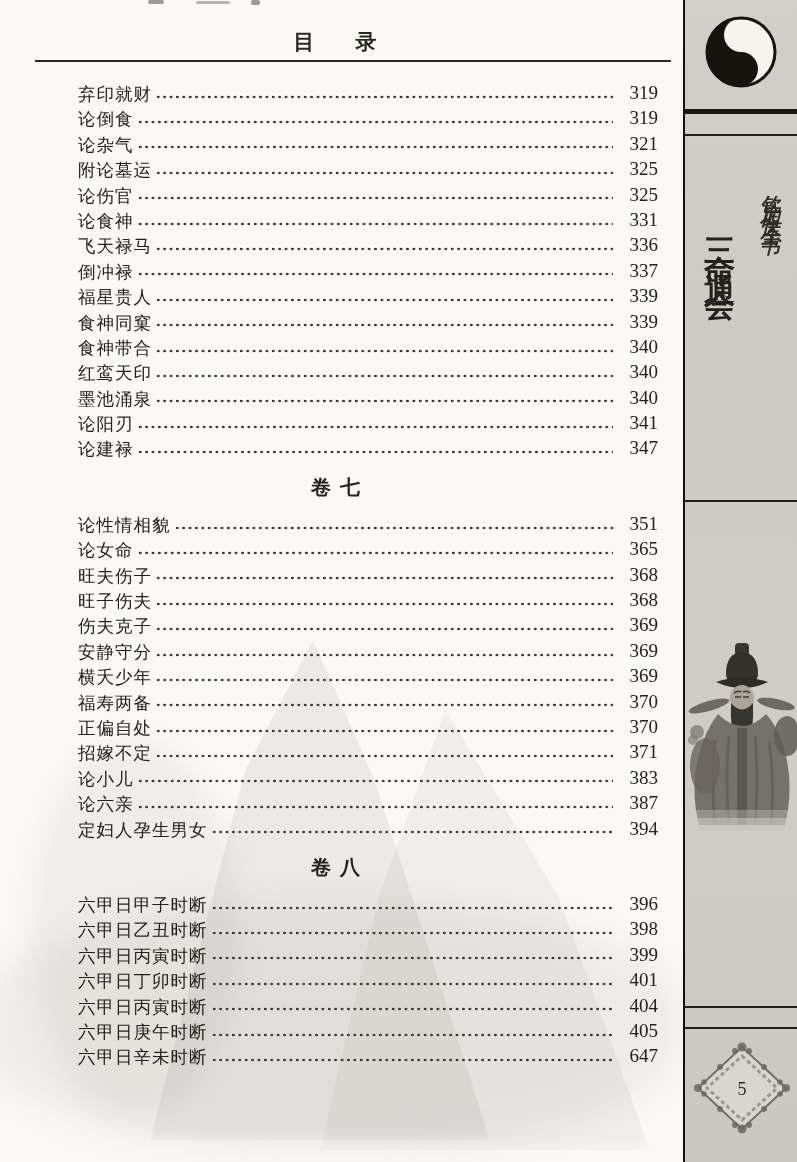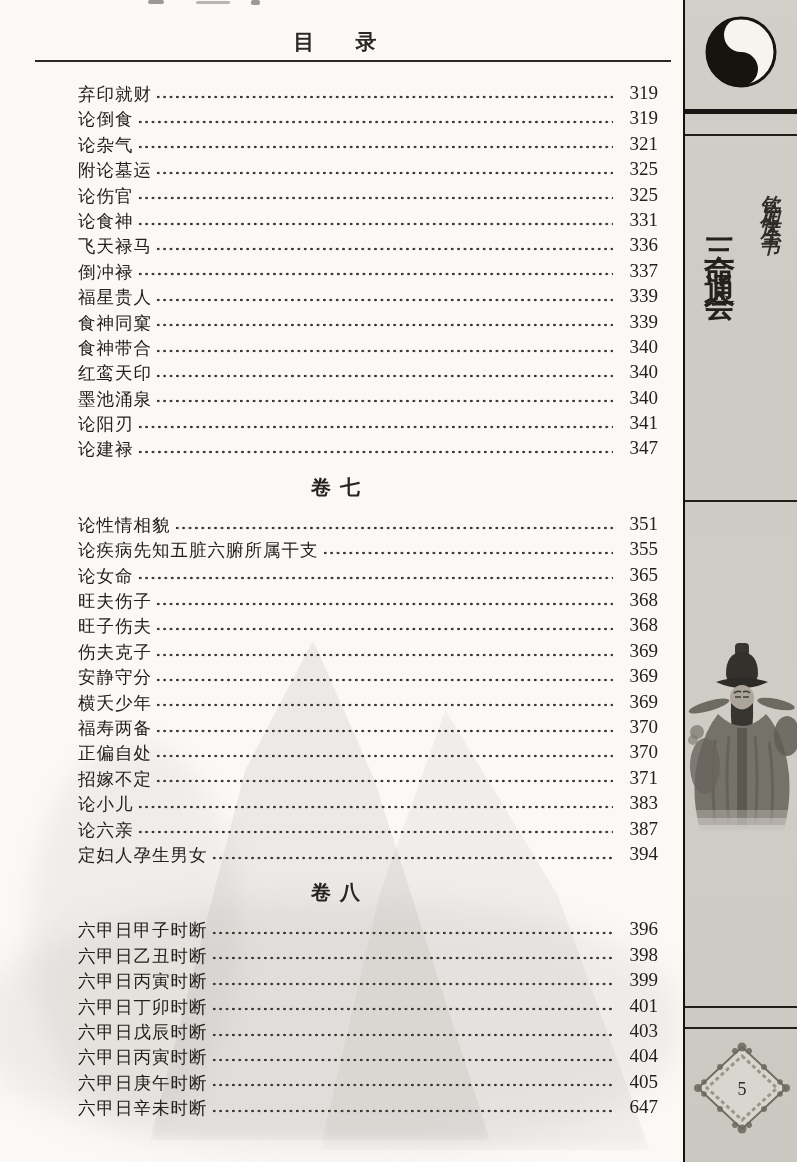--- a/index.html
+++ b/index.html
@@ -186,25 +186,20 @@
         </div>
       </div>
       <div class="section-header">卷七</div>
       <div class="toc-list">
         <div class="toc-row">
           <span class="entry-title">论性情相貌</span>
           <span class="leader"></span>
           <span class="entry-page">351</span>
         </div>
         <div class="toc-row">
-          <span class="entry-title">论疾病先知五脏六腑所属干支</span>
-          <span class="leader"></span>
-          <span class="entry-page">355</span>
-        </div>
-        <div class="toc-row">
           <span class="entry-title">论女命</span>
           <span class="leader"></span>
           <span class="entry-page">365</span>
         </div>
         <div class="toc-row">
           <span class="entry-title">旺夫伤子</span>
           <span class="leader"></span>
           <span class="entry-page">368</span>
         </div>
         <div class="toc-row">
@@ -272,25 +267,20 @@
         </div>
         <div class="toc-row">
           <span class="entry-title">六甲日丙寅时断</span>
           <span class="leader"></span>
           <span class="entry-page">399</span>
         </div>
         <div class="toc-row">
           <span class="entry-title">六甲日丁卯时断</span>
           <span class="leader"></span>
           <span class="entry-page">401</span>
-        </div>
-        <div class="toc-row">
-          <span class="entry-title">六甲日戊辰时断</span>
-          <span class="leader"></span>
-          <span class="entry-page">403</span>
         </div>
         <div class="toc-row">
           <span class="entry-title">六甲日丙寅时断</span>
           <span class="leader"></span>
           <span class="entry-page">404</span>
         </div>
         <div class="toc-row">
           <span class="entry-title">六甲日庚午时断</span>
           <span class="leader"></span>
           <span class="entry-page">405</span>

